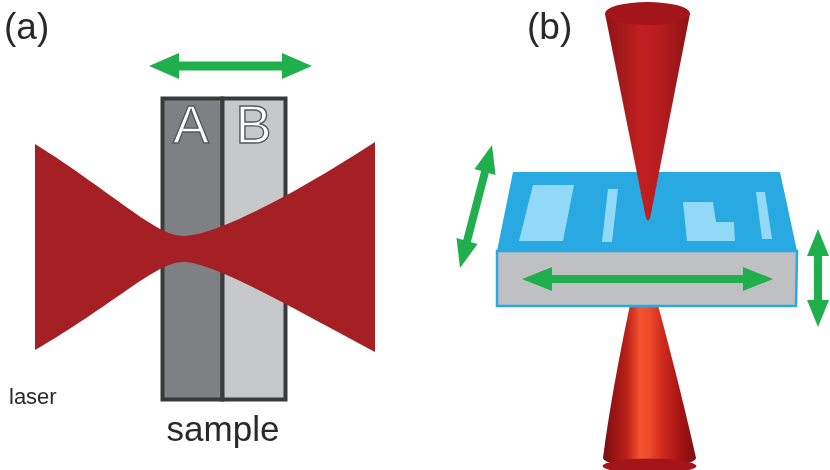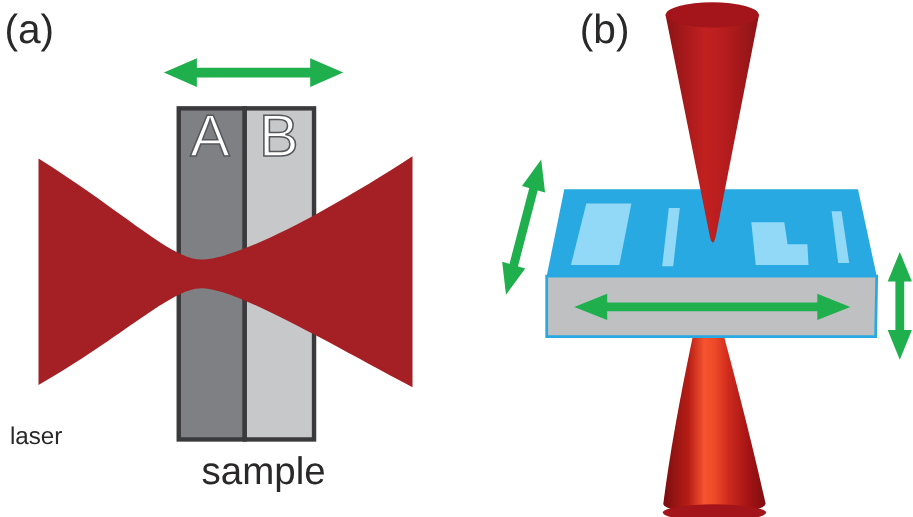--- a/index.html
+++ b/index.html
@@ -8,21 +8,21 @@
     background:var(--background,#ffffff);
     font-family:"Liberation Sans", sans-serif;
     overflow:hidden;
   }
   #figure svg { position:absolute; left:0; top:0; }
   .lbl { position:absolute; color:var(--text-dark,#2a2829); line-height:1.05; white-space:nowrap; }
   .panel-label { font-size:37px; }
   #lbl-a { left:4px;  top:8px; }
   #lbl-b { left:527px; top:8px; }
   #lbl-laser  { left:9px;  top:350px; font-size:22px;margin-top:35px; }
-  #lbl-sample { left:150px; top:411px; width:146px; text-align:right; font-size:35px; }
+  #lbl-sample { left:150px; top:411px; width:146px; text-align:center; font-size:35px; }
   .layer-letter {
     position:absolute; top:93px; font-size:54px; text-align:center;
     color:var(--label-white,#ffffff);
     -webkit-text-stroke:1.4px var(--letter-outline,#56575b);
   }
   #lbl-layer-a { left:160px; width:62px; }
   #lbl-layer-b { left:221px; width:65px; }
   
   .beam      { fill:var(--laser-red,#a42024); }
   .green     { fill:var(--arrow-green,#1faf4d); }

